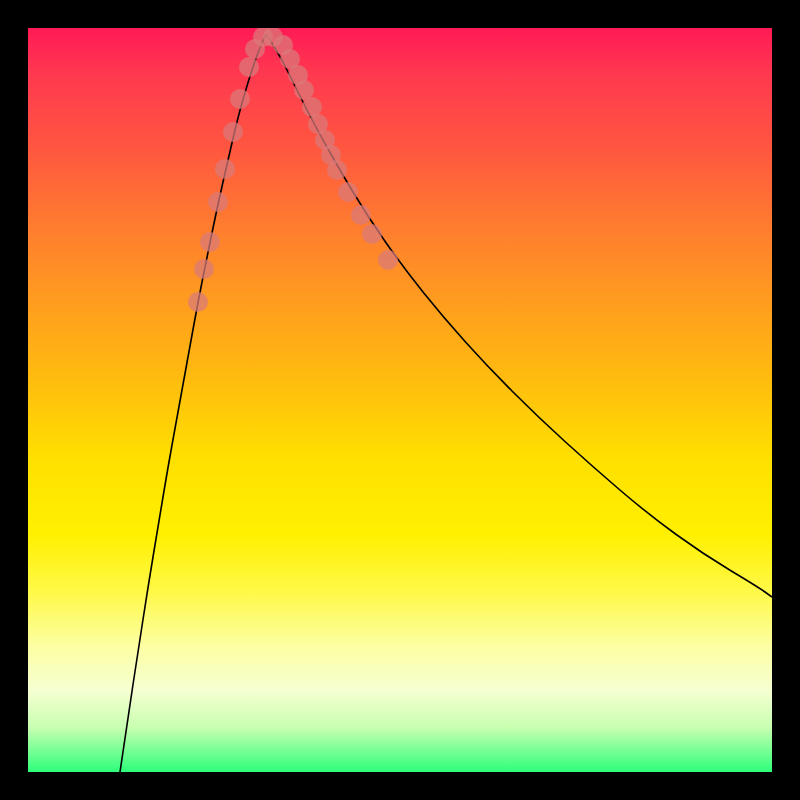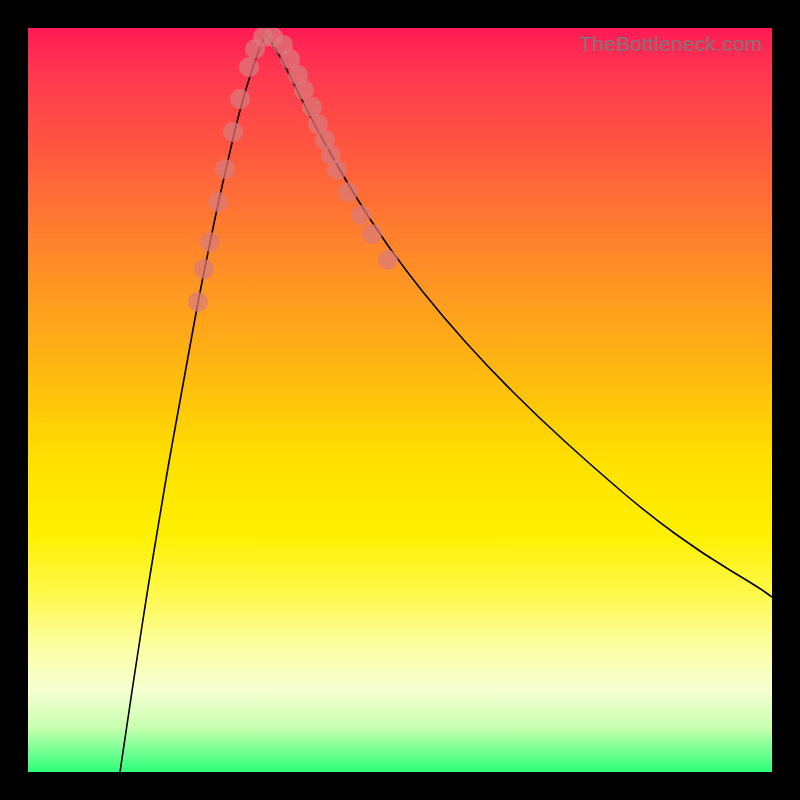--- a/index.html
+++ b/index.html
@@ -68,21 +68,20 @@
     stroke: #000;
     stroke-width: 1.6;
     fill: none;
   }
 </style>
 </head>
 <body>
 
 <div class="frame">
   <div class="plot">
-    <div class="watermark">TheBottleneck.com</div>
     <svg class="curve" viewBox="0 0 744 744" preserveAspectRatio="none">
       <g id="lines-group">
           <path d="M 92 744 Q 100 689 105 656.5 Q 110 624 115 591.5 Q 120 559 125 529 Q 130 499 135 469 Q 140 439 145 411.5 Q 150 384 155 356.5 Q 160 329 165 301.5 Q 170 274 175 249 Q 180 224 185 200 Q 190 176 195 154 Q 200 132 205 110.5 Q 210 89 215 71.5 Q 220 54 225 39 Q 230 24 234 15 L 238 6" class="line"></path>
           <path d="M 238 6 Q 250 24 257.5 39 Q 265 54 275 74 Q 285 94 297.5 116.5 Q 310 139 325 164 Q 340 189 357.5 214 Q 375 239 395 264 Q 415 289 437.5 314 Q 460 339 485 364 Q 510 389 537.5 414 Q 565 439 592.5 462.5 Q 620 486 647.5 506 Q 675 526 702.5 542.5 Q 730 559 737 564 L 744 569" class="line"></path>
         </g>
       <g id="markers-group">
           <circle cx="170" cy="274" r="10" class="marker"></circle>
           <circle cx="176" cy="241" r="10" class="marker"></circle>
           <circle cx="182" cy="214" r="10" class="marker"></circle>
           <circle cx="190" cy="174" r="10" class="marker"></circle>

